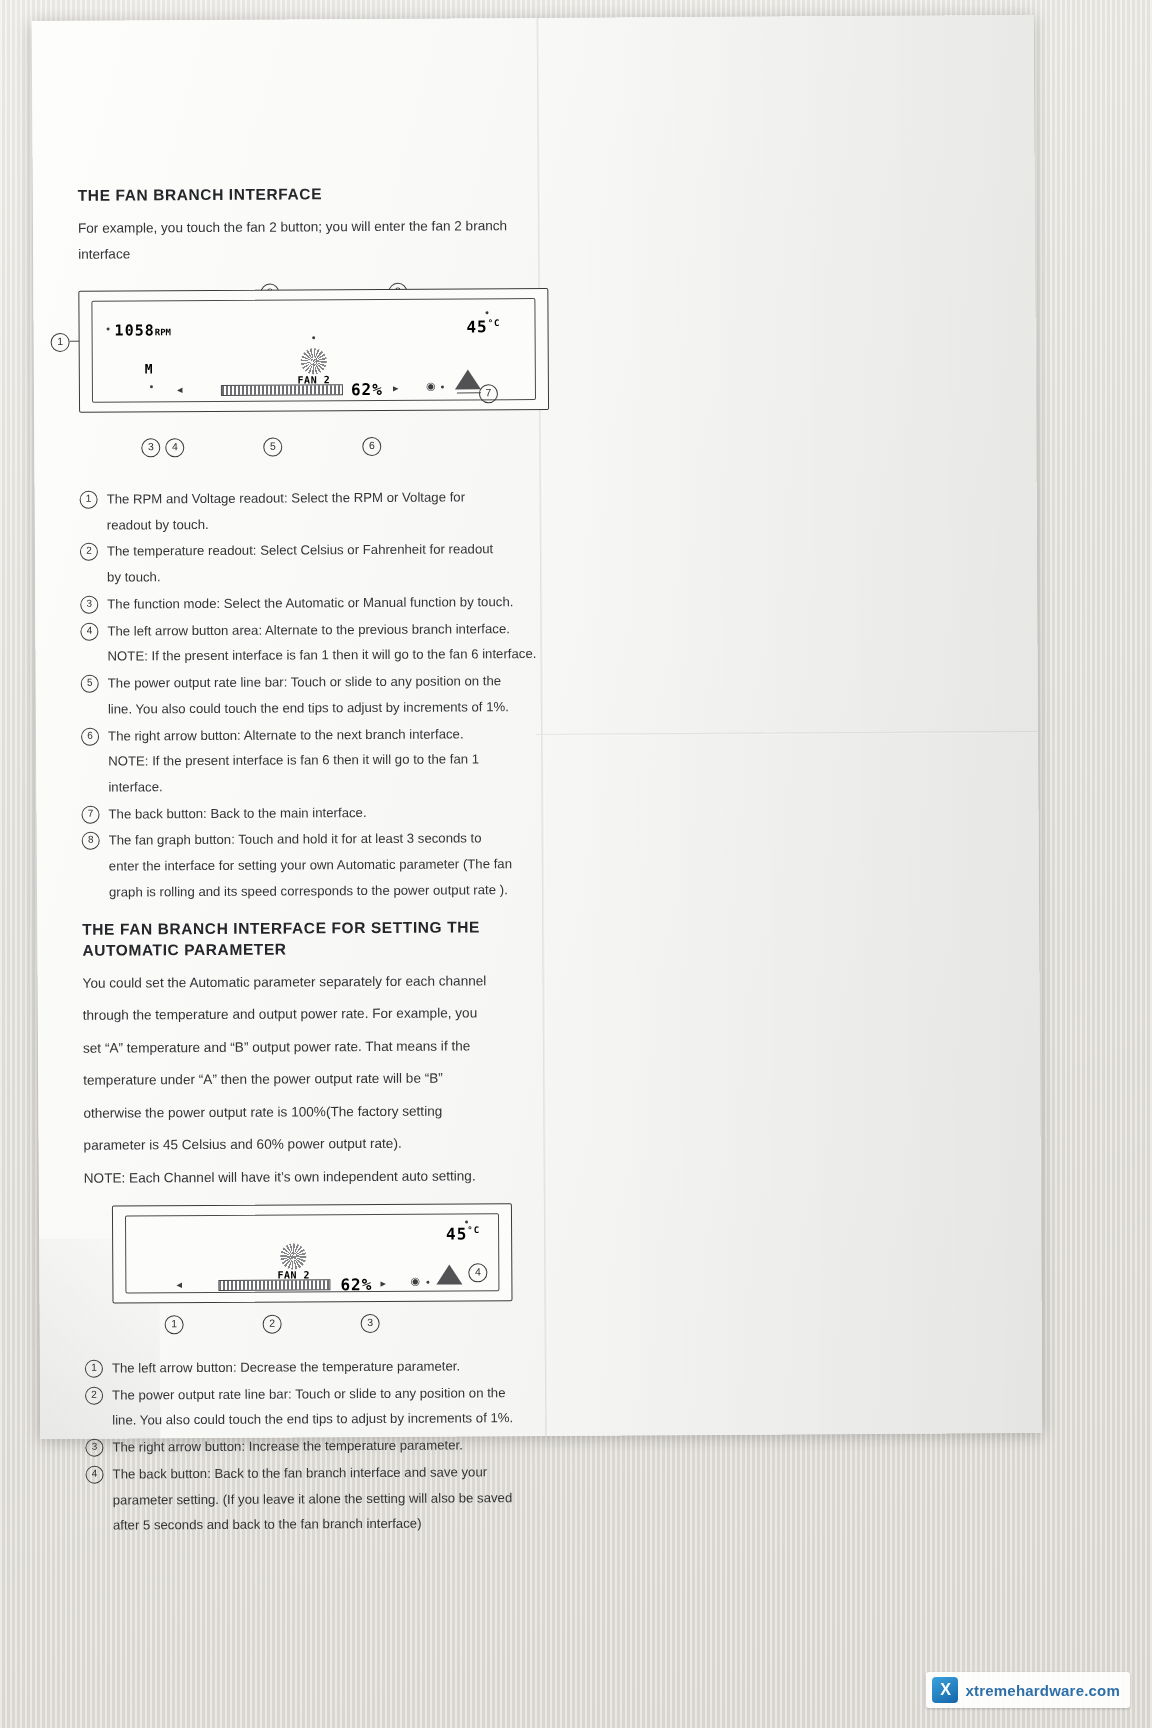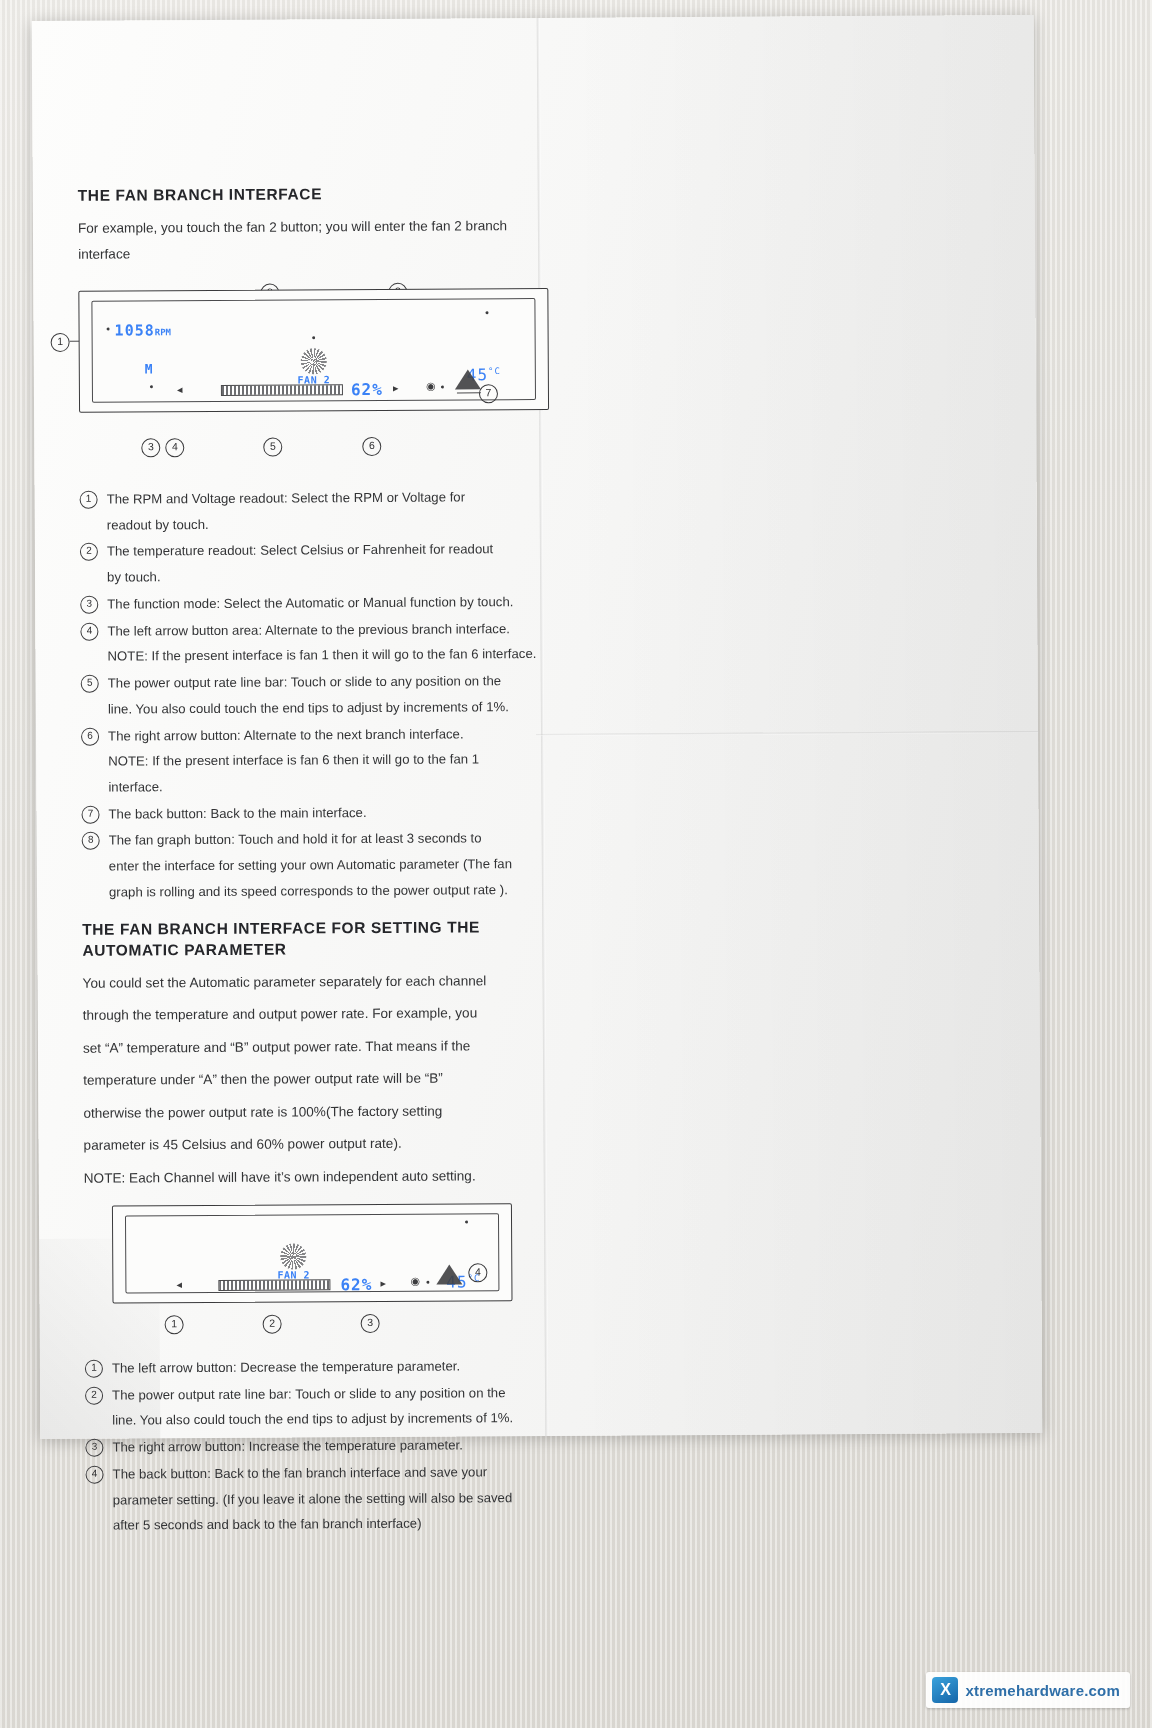--- a/index.html
+++ b/index.html
@@ -76,27 +76,27 @@
     background:#fcfcfb;
   }
   .lcd-inner{
     position:absolute;left:12px;top:9px;right:12px;bottom:9px;
     border:1.1px solid #4a4a4c;
     border-radius:2px;
   }
   .lcd-small .lcd-outer{height:96px;}
   .seg{
     font-family:"DejaVu Sans Mono", monospace;
-    color:#3b82f6;
+    color:#000000;
     letter-spacing:1px;
   }
   .rpm{position:absolute;left:22px;top:20px;font-size:15px;font-weight:bold;}
   .rpm .unit{font-size:9px;vertical-align:baseline;letter-spacing:0;}
   .dot-l{position:absolute;left:14px;top:26px;width:3px;height:3px;background:#3c3c3e;border-radius:50%;}
-  .temp{position:absolute;right:34px;top:18px;font-size:16px;font-weight:normal;margin-top:48px;}
+  .temp{position:absolute;right:34px;top:18px;font-size:16px;font-weight:bold;}
   .temp .cel{font-size:9px;vertical-align:super;}
   .temp-dot{position:absolute;right:46px;top:12px;width:3px;height:3px;background:#3c3c3e;border-radius:50%;}
   .mmode{position:absolute;left:52px;top:60px;font-size:13px;font-weight:bold;}
   .mdot{position:absolute;left:57px;top:84px;width:3px;height:3px;background:#3c3c3e;border-radius:50%;}
   .fanico{
     position:absolute;left:50%;top:48px;transform:translateX(-50%);
     width:26px;height:26px;border-radius:50%;
     background:
       repeating-conic-gradient(from 0deg,#6f7073 0deg 9deg, rgba(255,255,255,0) 9deg 18deg);
     opacity:.85;

